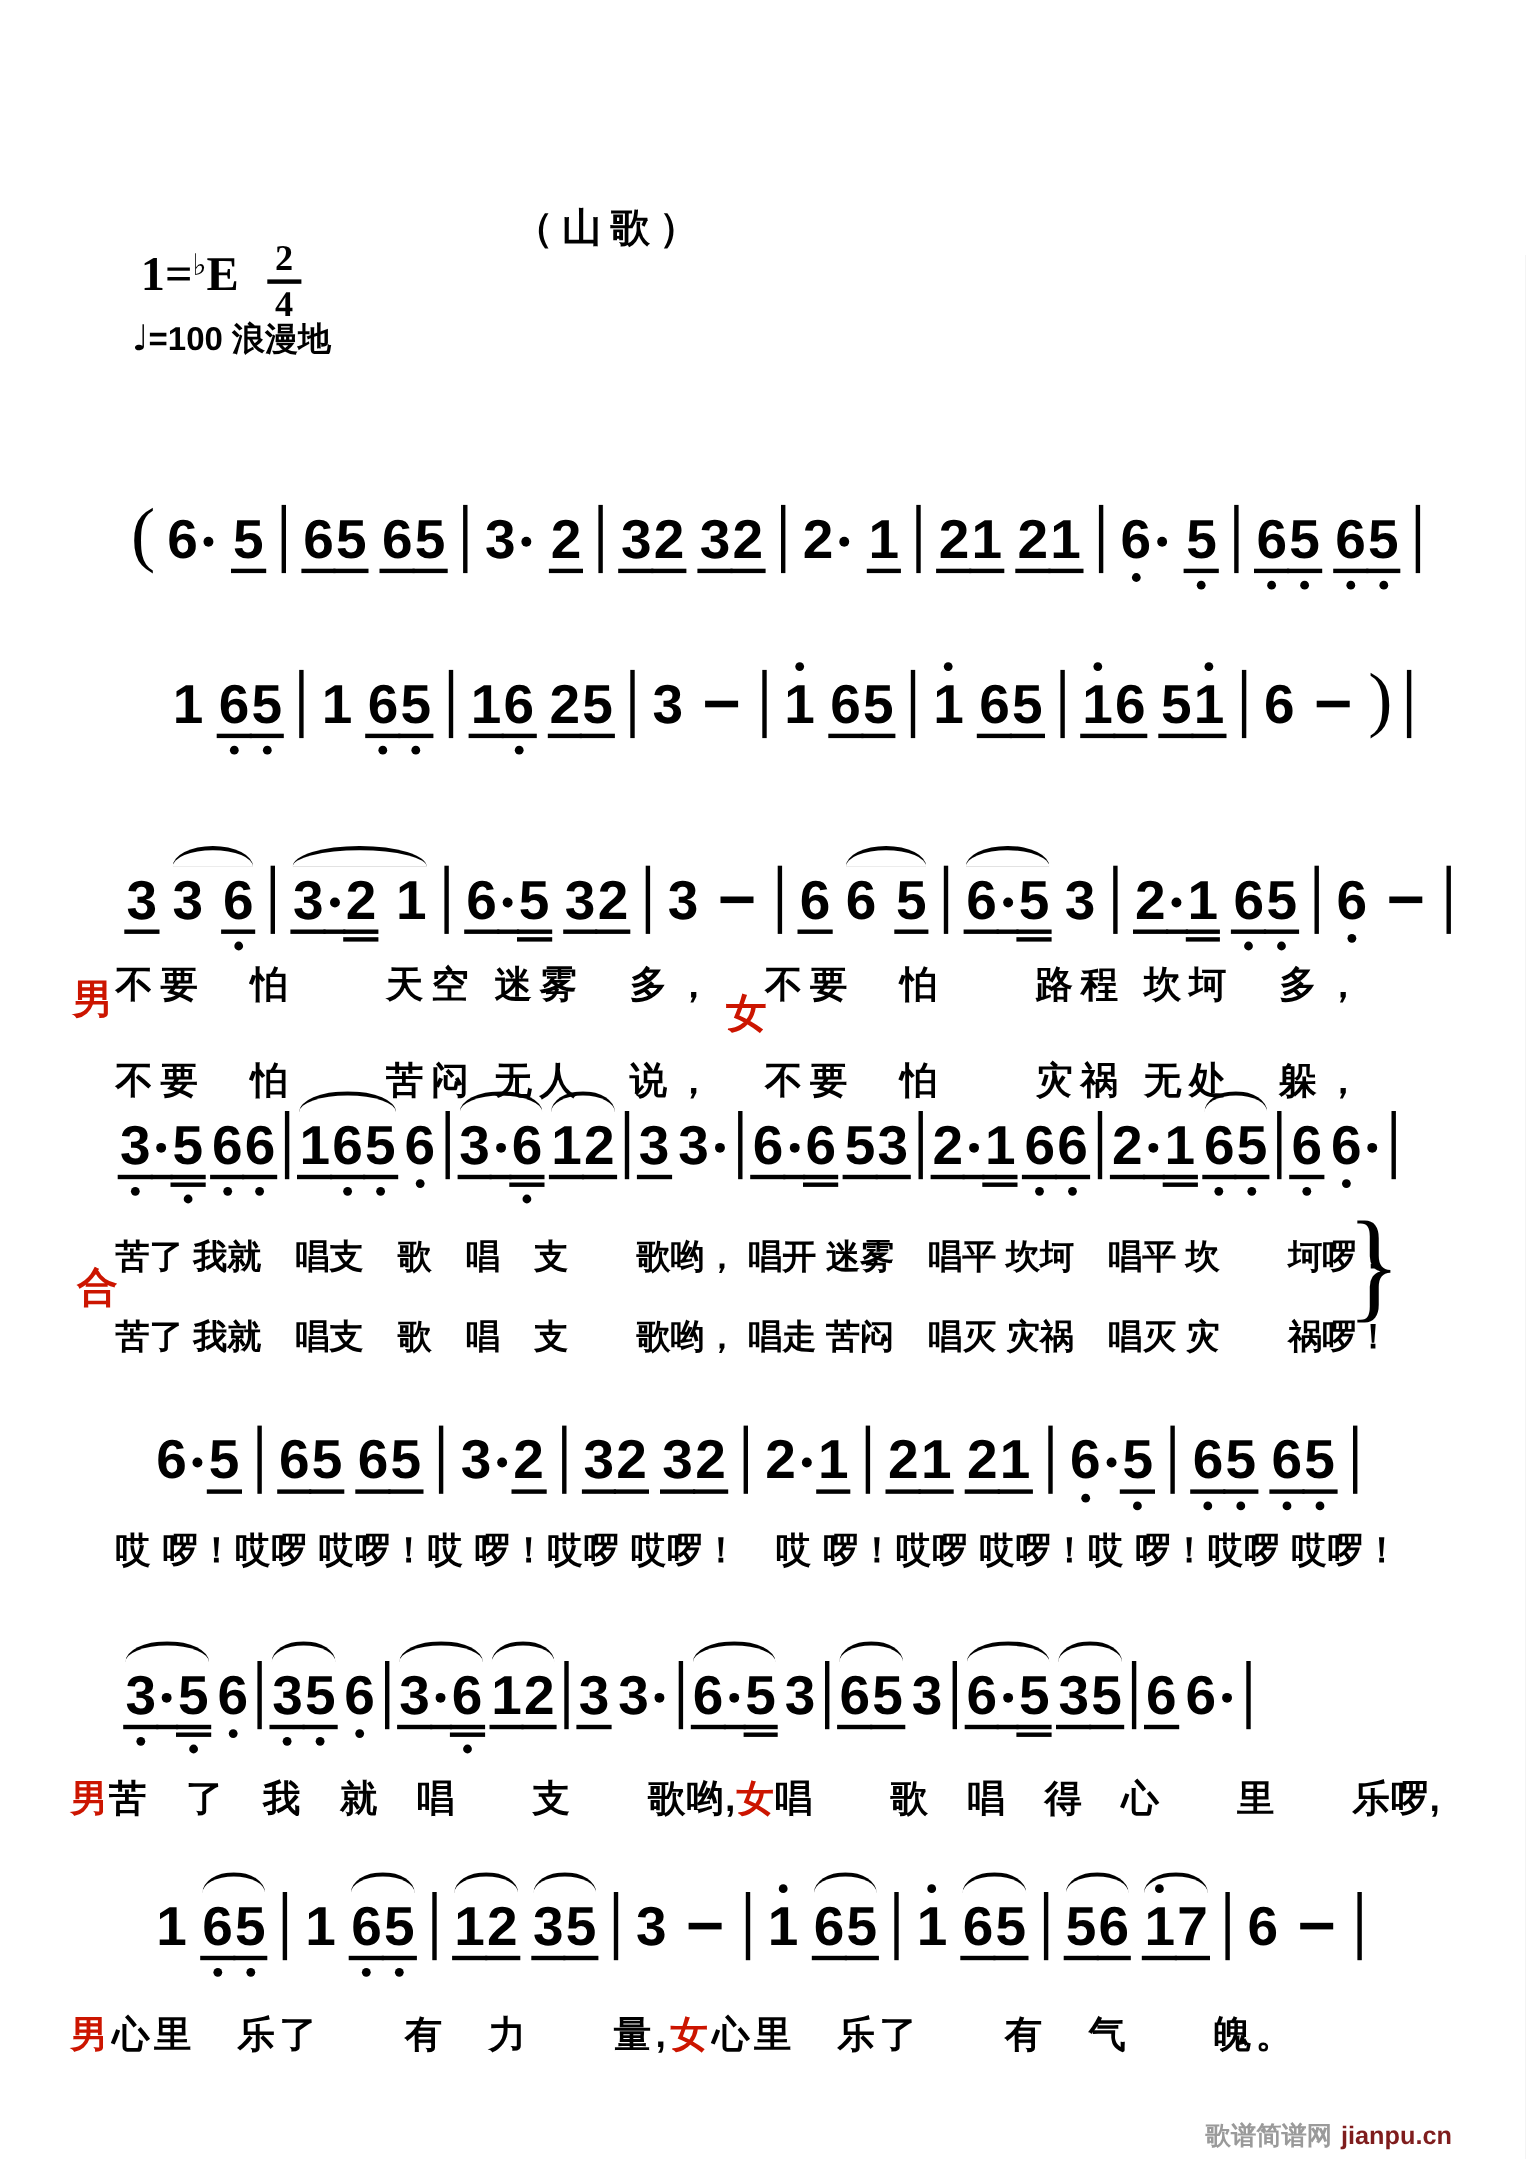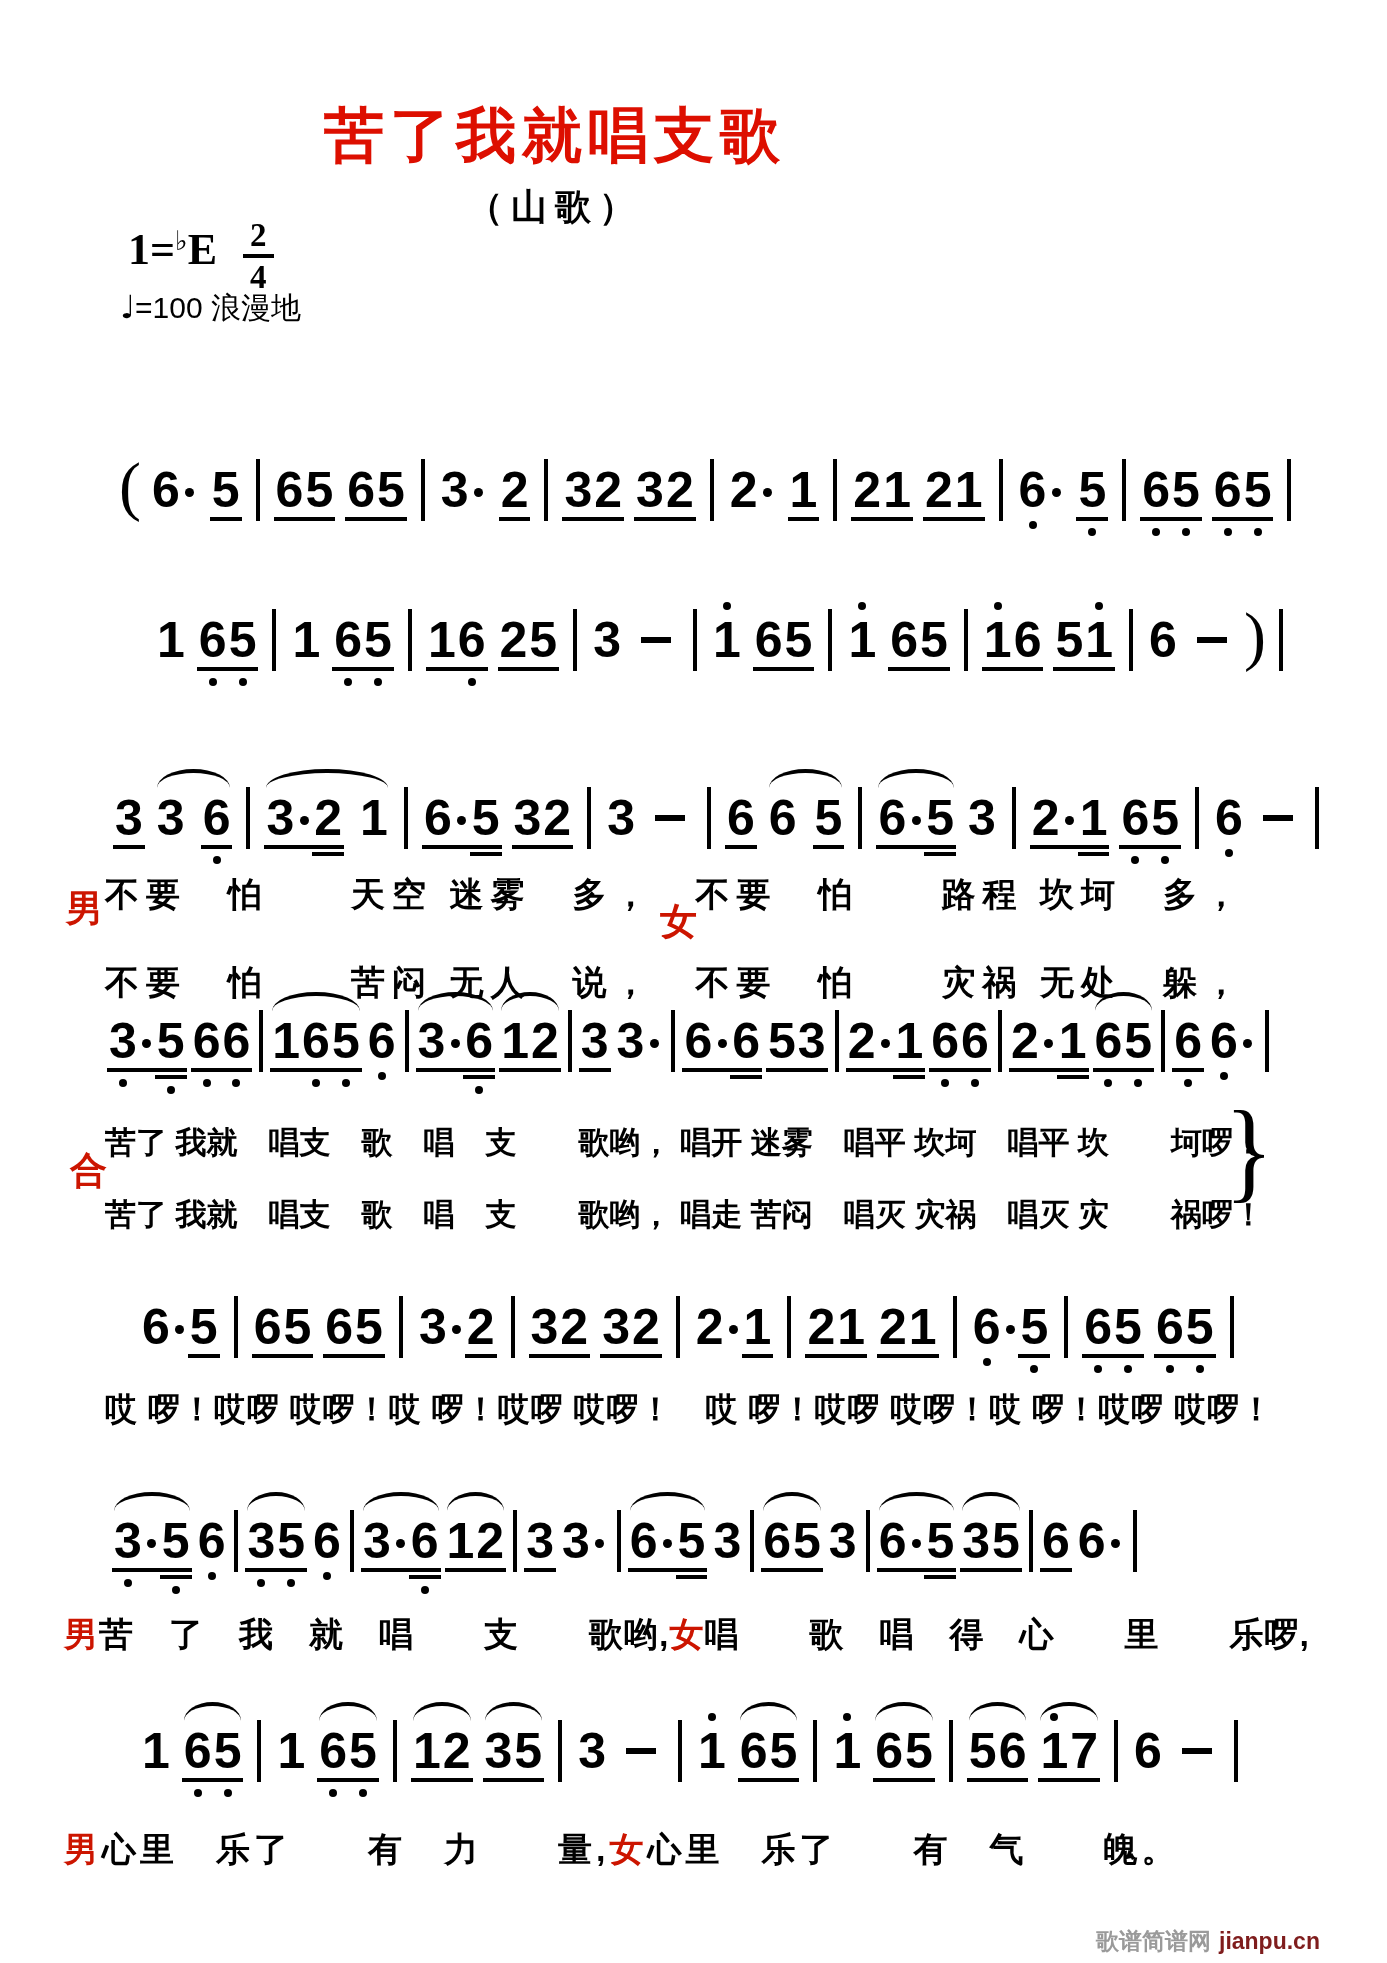--- a/index.html
+++ b/index.html
@@ -13,21 +13,21 @@
   .genre{position:absolute;left:0;top:183px;width:1110px;text-align:center;
          font-size:36px;font-weight:bold;letter-spacing:8px;}
   .credits{position:absolute;left:975px;top:180px;font-size:29px;font-weight:bold;line-height:37px;white-space:nowrap;}
   .keysig{position:absolute;left:128px;top:224px;font-size:44px;font-weight:bold;
           font-family:"Liberation Serif",serif;}
   .keysig .flat{font-size:27px;vertical-align:14px;font-family:"DejaVu Sans",sans-serif;}
   .meter{position:absolute;left:243px;top:218px;text-align:center;font-size:33px;font-weight:bold;
          font-family:"Liberation Serif",serif;line-height:1.05;}
   .meter .num{border-bottom:4px solid #000;padding:0 7px 1px;}
   .meter .den{padding-top:2px;}
-  .tempo{position:absolute;left:120px;top:288px;font-size:30px;font-weight:normal;}
+  .tempo{position:absolute;left:120px;top:288px;font-size:30px;font-weight:bold;}
   .tempo .tnote{font-family:"DejaVu Sans",sans-serif;font-size:32px;}
   
   #score,#lyrics{position:absolute;left:0;top:0;width:100%;height:100%;}
   .score-line{position:absolute;display:flex;align-items:flex-start;
               font-weight:bold;font-size:50px;line-height:50px;white-space:nowrap;}
   .group{position:relative;display:inline-flex;margin:0 6px;}
   .tight .group{margin:0 3px;}
   .ch{position:relative;height:50px;padding:0 1px;text-align:center;}
   .ch.sp{width:14px;}
   .ch.dur{width:16px;display:flex;align-items:center;justify-content:center;}
@@ -50,21 +50,20 @@
          transform:scaleX(0.9);}
   
   .watermark{position:absolute;left:1096px;top:1926px;font-size:23px;font-weight:bold;white-space:nowrap;}
   .wm-site{color:#9a9a9a;}
   .wm-domain{color:#f0742f;margin-left:8px;}
 </style>
 </head>
 <body>
 
 <div class="page" id="page">
-  <div class="title" style="color: rgb(221, 15, 0);">苦了我就唱支歌</div>
   <div class="genre">（山歌）</div>
 
 
   <div class="keysig">
     <span>1=</span><span class="flat">♭</span><span>E</span>
   </div>
 
   <div class="meter">
     <div class="num">2</div>
     <div class="den">4</div>

